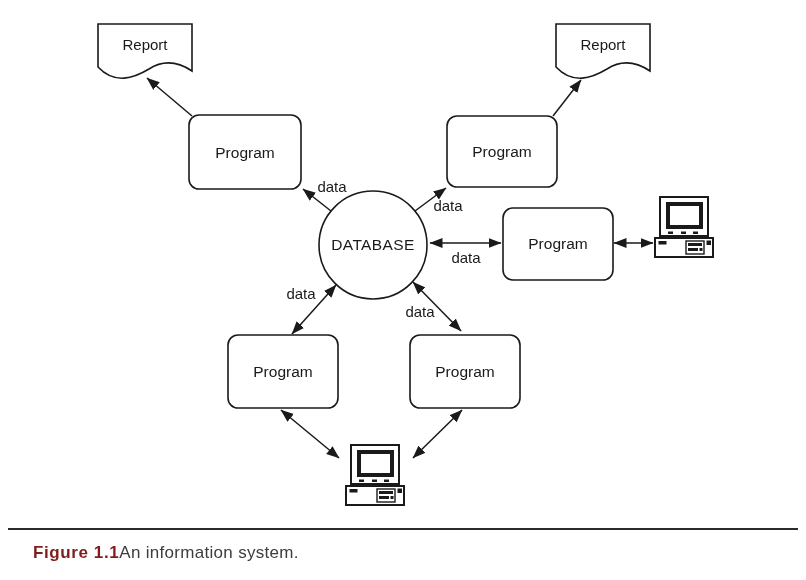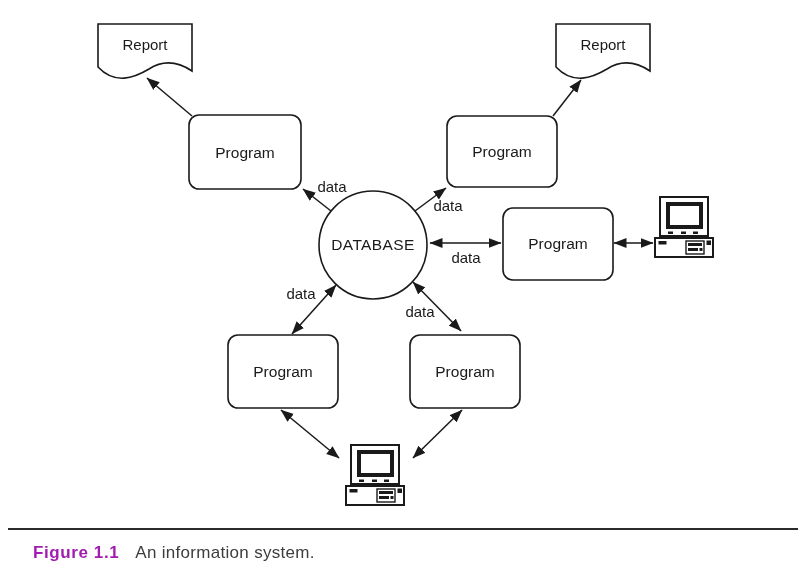--- a/index.html
+++ b/index.html
@@ -9,21 +9,21 @@
   svg text{font-family:"Liberation Sans",sans-serif;font-size:15px;fill:#1a1a1a;}
   text.db{font-size:15.5px;letter-spacing:.4px;}
   text.node{font-size:15.5px;}
   .shape{fill:#ffffff;stroke:#1a1a1a;stroke-width:1.6;}
   .edge{stroke:#1a1a1a;stroke-width:1.5;fill:none;}
   .pcline{fill:#ffffff;stroke:#1a1a1a;stroke-width:2;}
   .pcthin{fill:#ffffff;stroke:#1a1a1a;stroke-width:1.4;}
   .pcfill{fill:#1a1a1a;}
   .rule{position:absolute;left:8px;right:8px;top:528px;height:2px;background:#2b2b2b;}
   .caption{position:absolute;left:33px;top:543px;font-size:17px;color:#3d3d3d;letter-spacing:.3px;}
-  .cap-label{font-weight:bold;color:#a21caf;margin-right:16px;letter-spacing:.6px;}
+  .cap-label{font-weight:bold;color:#7f1d1d;letter-spacing:.6px;}
 </style>
 </head>
 <body>
 
 <div class="page">
 
   <svg width="806" height="528" viewBox="0 0 806 528">
     <defs>
       <marker id="ah" markerWidth="14" markerHeight="11" refX="12.5" refY="5.5" orient="auto-start-reverse" markerUnits="userSpaceOnUse">
         <path d="M0,0.5 L13,5.5 L0,10.5 Z" fill="#1a1a1a"></path>

